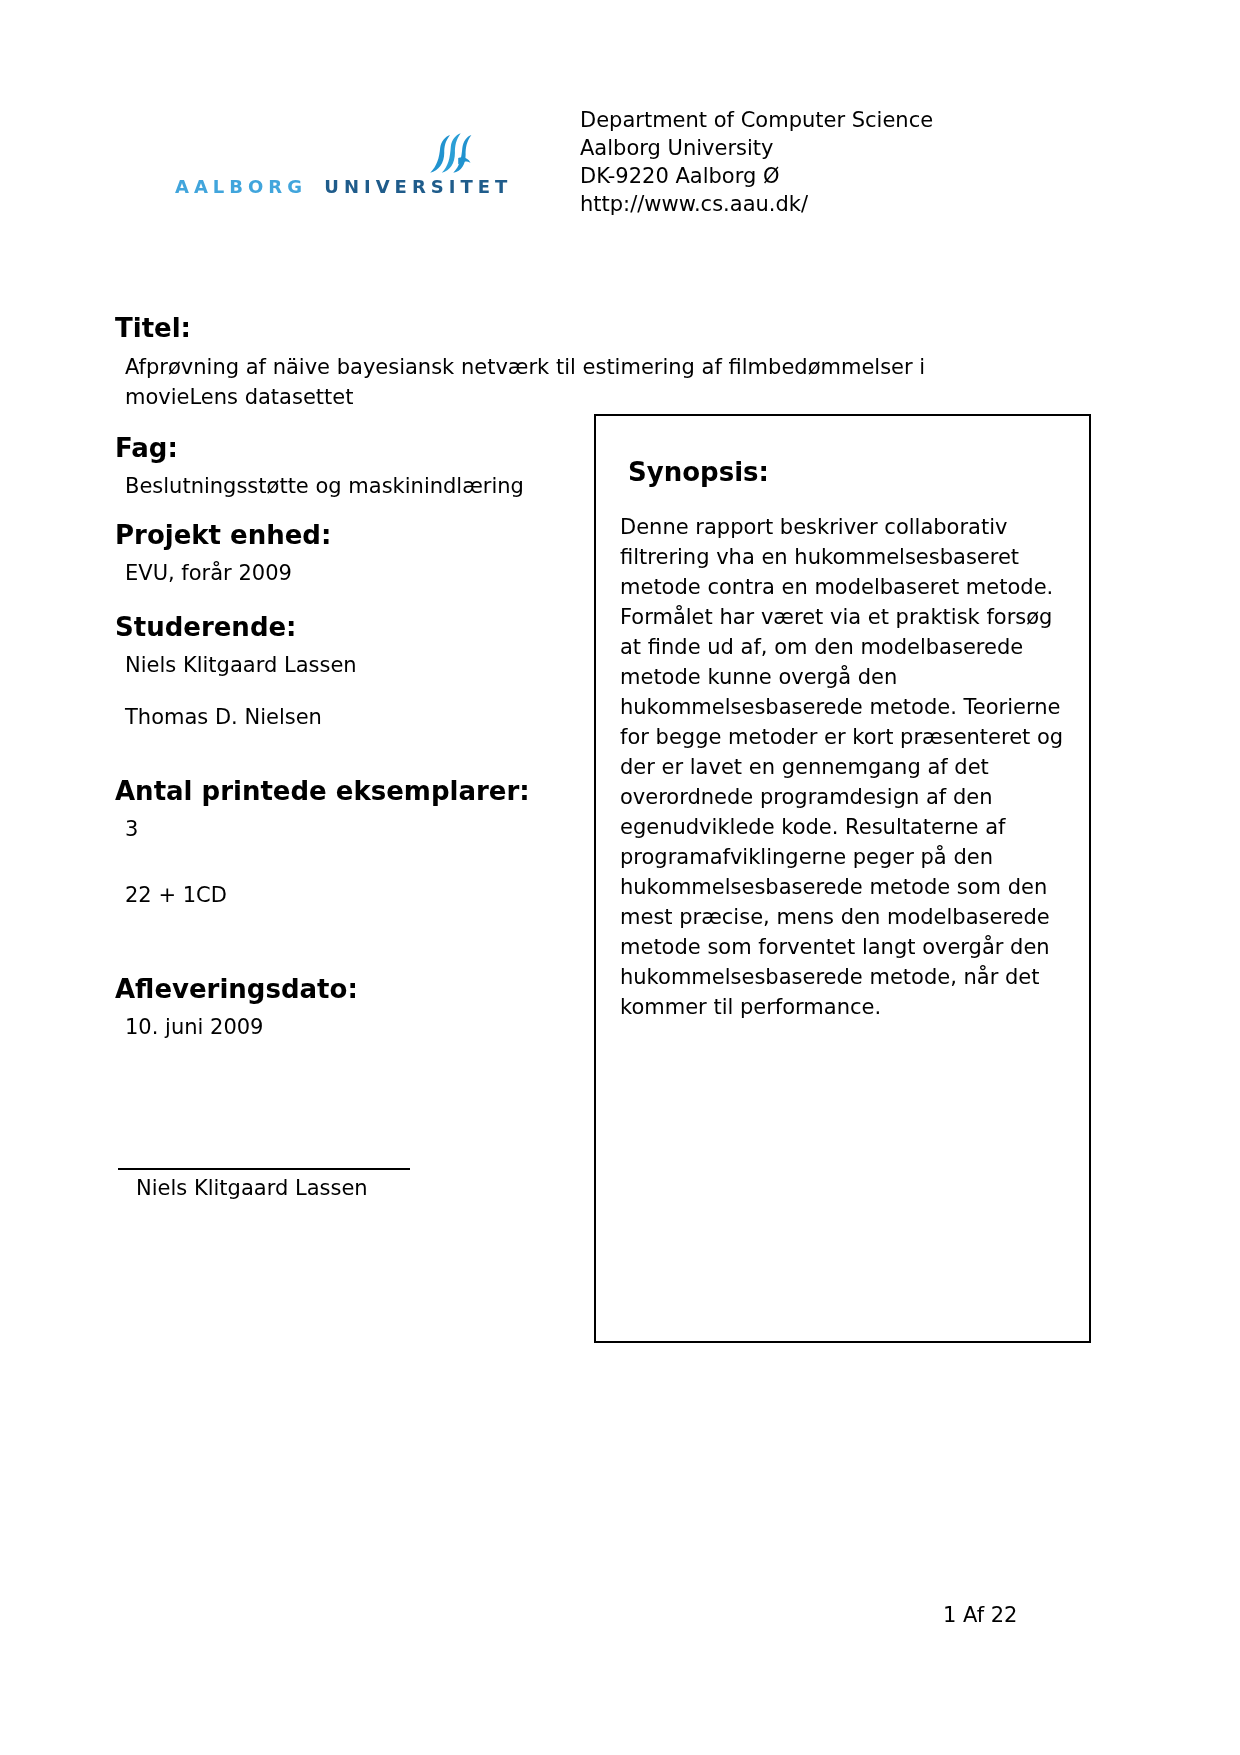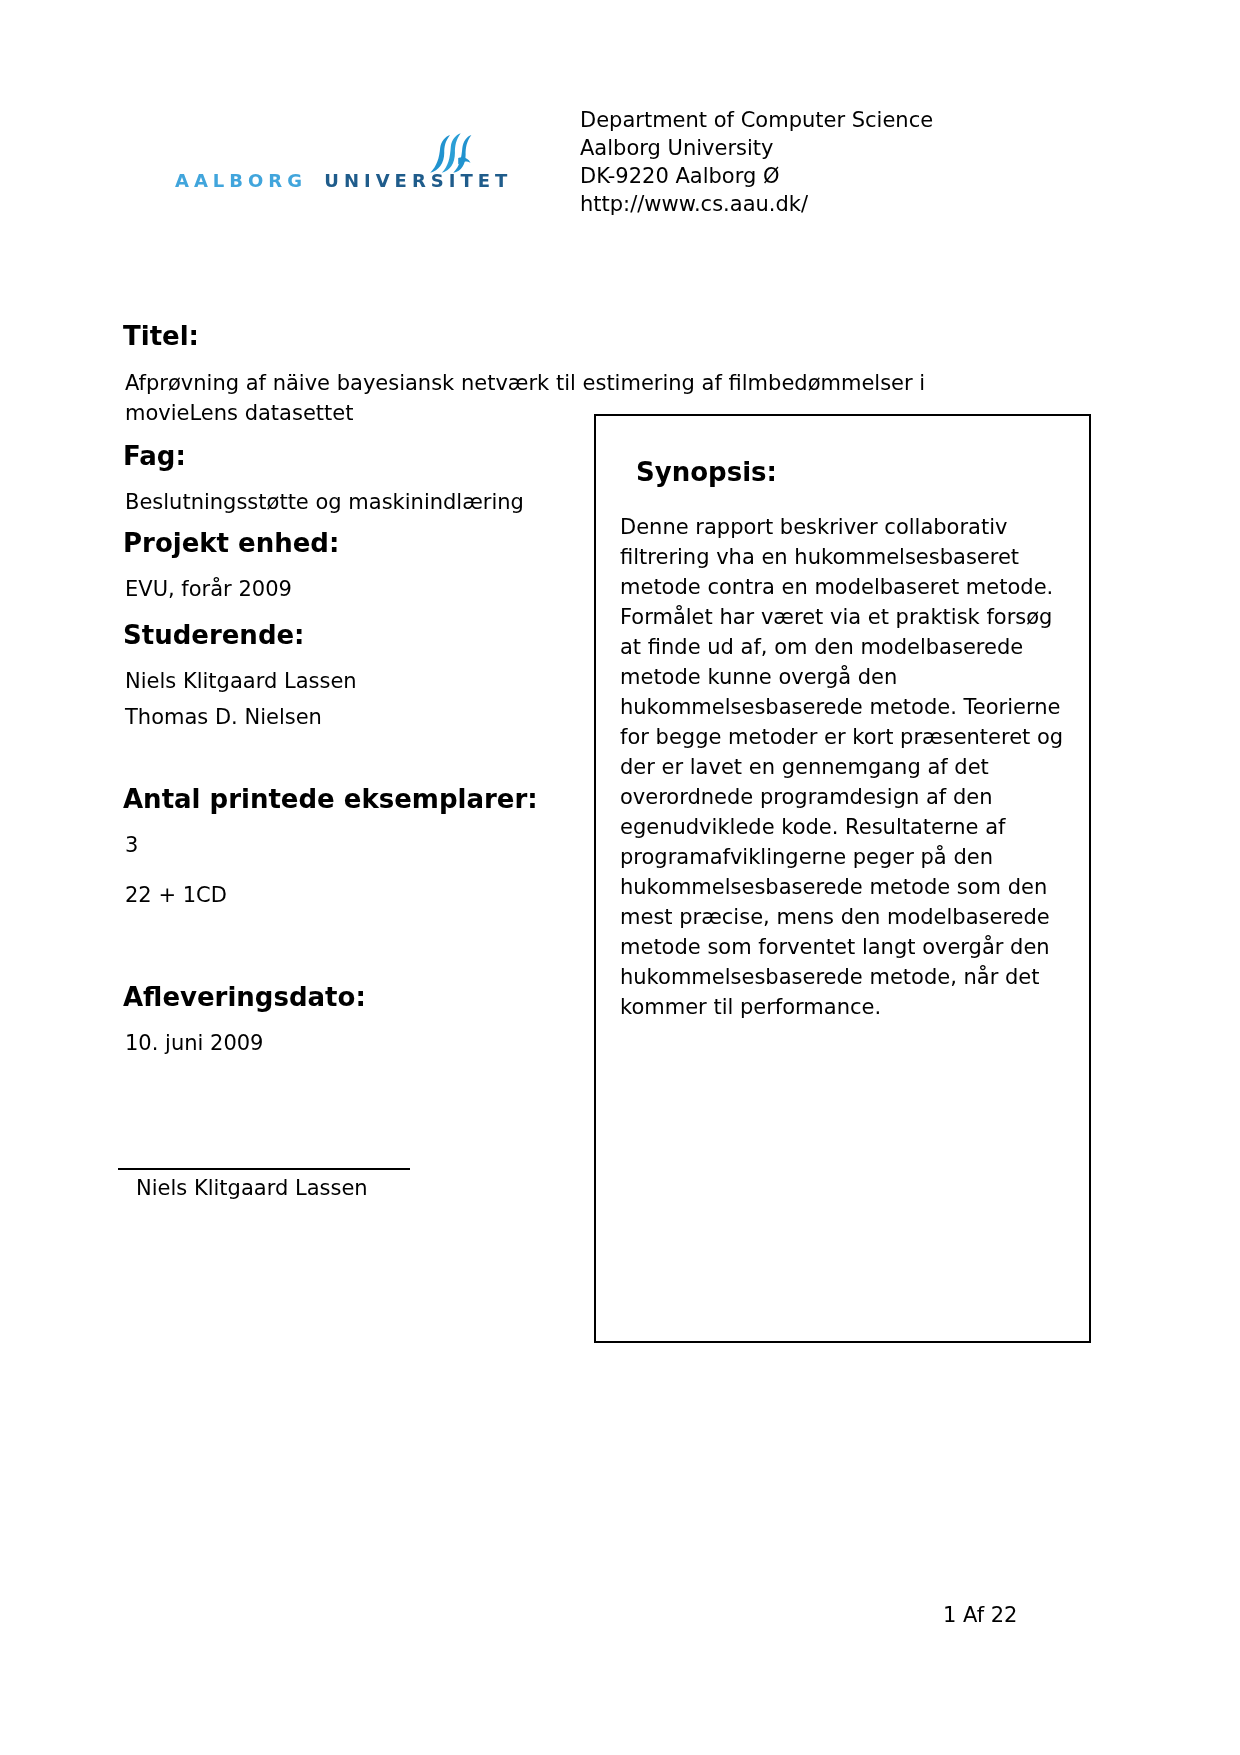--- a/index.html
+++ b/index.html
@@ -9,50 +9,50 @@
     margin:0 auto;
     background:#ffffff;
     font-family:"DejaVu Sans","Liberation Sans",sans-serif;
     color:#000;
     overflow:hidden;
   }
   
   .logo{position:absolute;left:175px;top:130px;width:360px;height:70px;}
   .logo-icon{position:absolute;left:250px;top:0px;width:50px;height:46px;}
   .logo-text{
-    position:absolute;left:0;top:40px;white-space:nowrap;
+    position:absolute;left:0;top:46px;white-space:nowrap;
     font-size:18px;font-weight:bold;letter-spacing:5px;
   }
   .logo-word1{color:#41a5dc;}
   .logo-word2{color:#1f5c8b;margin-left:6px;}
   .address{
     position:absolute;left:580px;top:106px;
     font-size:21px;line-height:28px;
   }
   
   .titel{position:absolute;left:107px;top:304px;width:900px;}
   h2.hd{
-    margin:16px;font-size:26px;font-weight:bold;line-height:32px;
+    margin:8px;font-size:26px;font-weight:bold;line-height:32px;
     letter-spacing:0px;
   }
   .titel-text{
     margin:6px 0 0 18px;font-size:21px;line-height:30px;width:870px;
   }
   
   .section{position:absolute;left:107px;width:470px;}
   .section .value{margin:6px 0 0 18px;font-size:21px;line-height:28px;}
   
   .signature{position:absolute;left:118px;top:1148px;width:300px;}
   .sig-line{width:292px;height:20px;border-bottom:2px solid #000;}
   .sig-name{margin:6px 0 0 18px;font-size:21px;}
   
   .synopsis-box{
     position:absolute;left:594px;top:414px;width:497px;height:929px;
     border:2px solid #000;box-sizing:border-box;
-    padding:24px 22px 0 24px;
+    padding:32px 22px 0 24px;
   }
   .synopsis-text{
     margin:24px 0 0 0;font-size:21px;line-height:30px;
   }
   
   .page-number{position:absolute;left:943px;top:1603px;font-size:21px;}
 </style>
 </head>
 <body>
 

